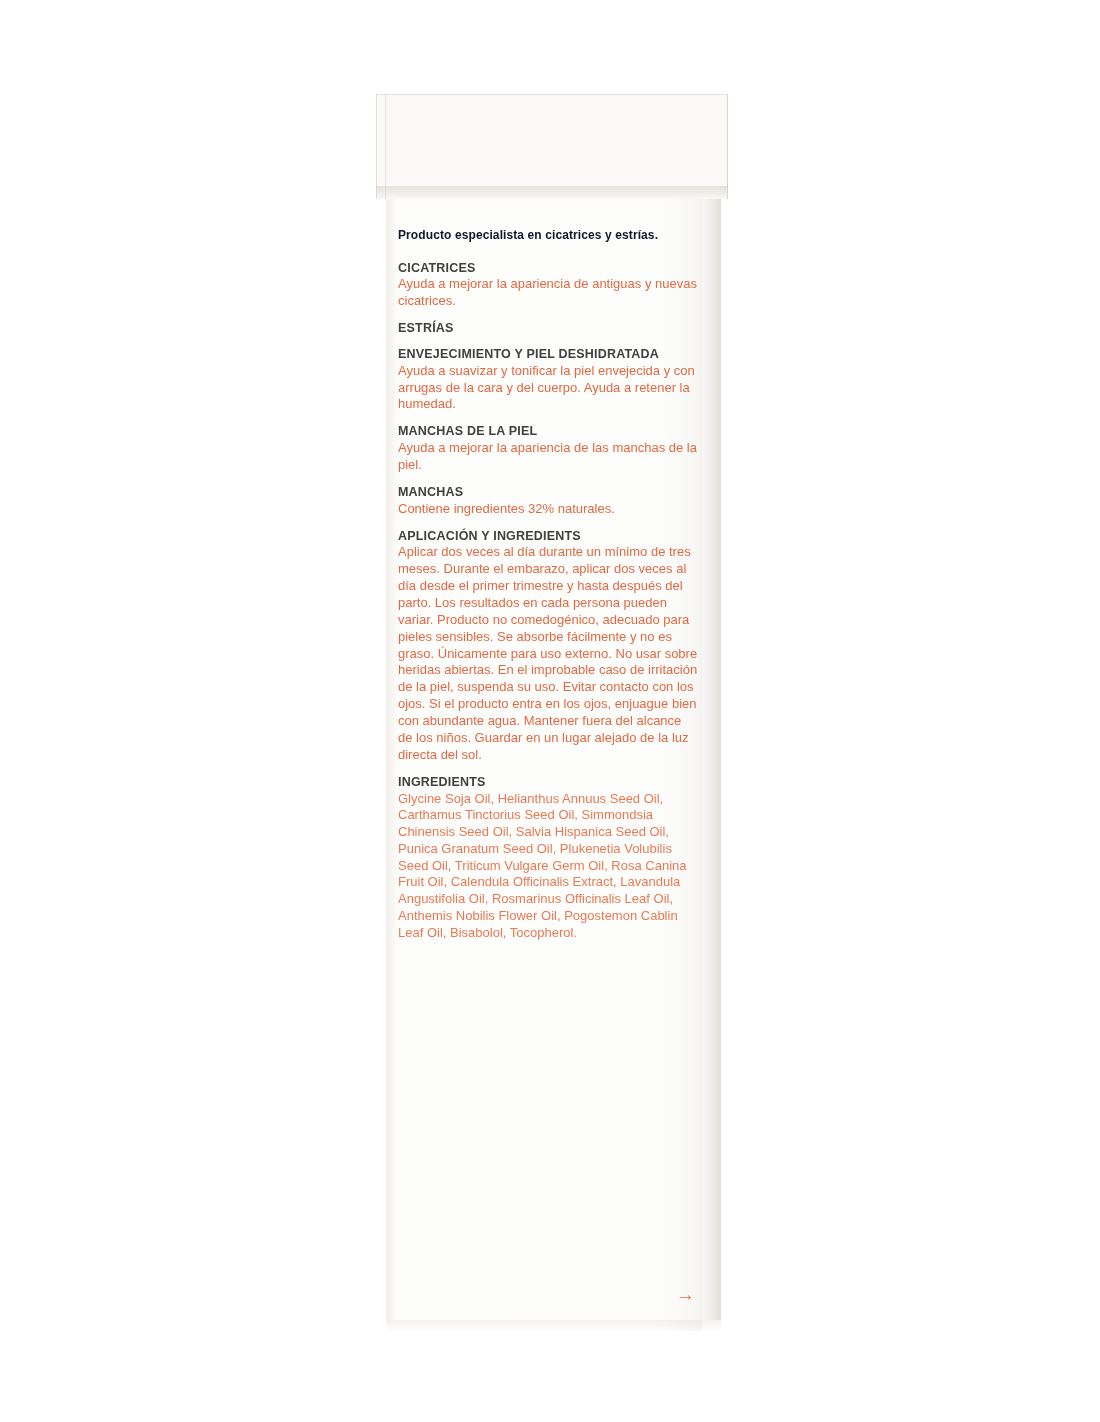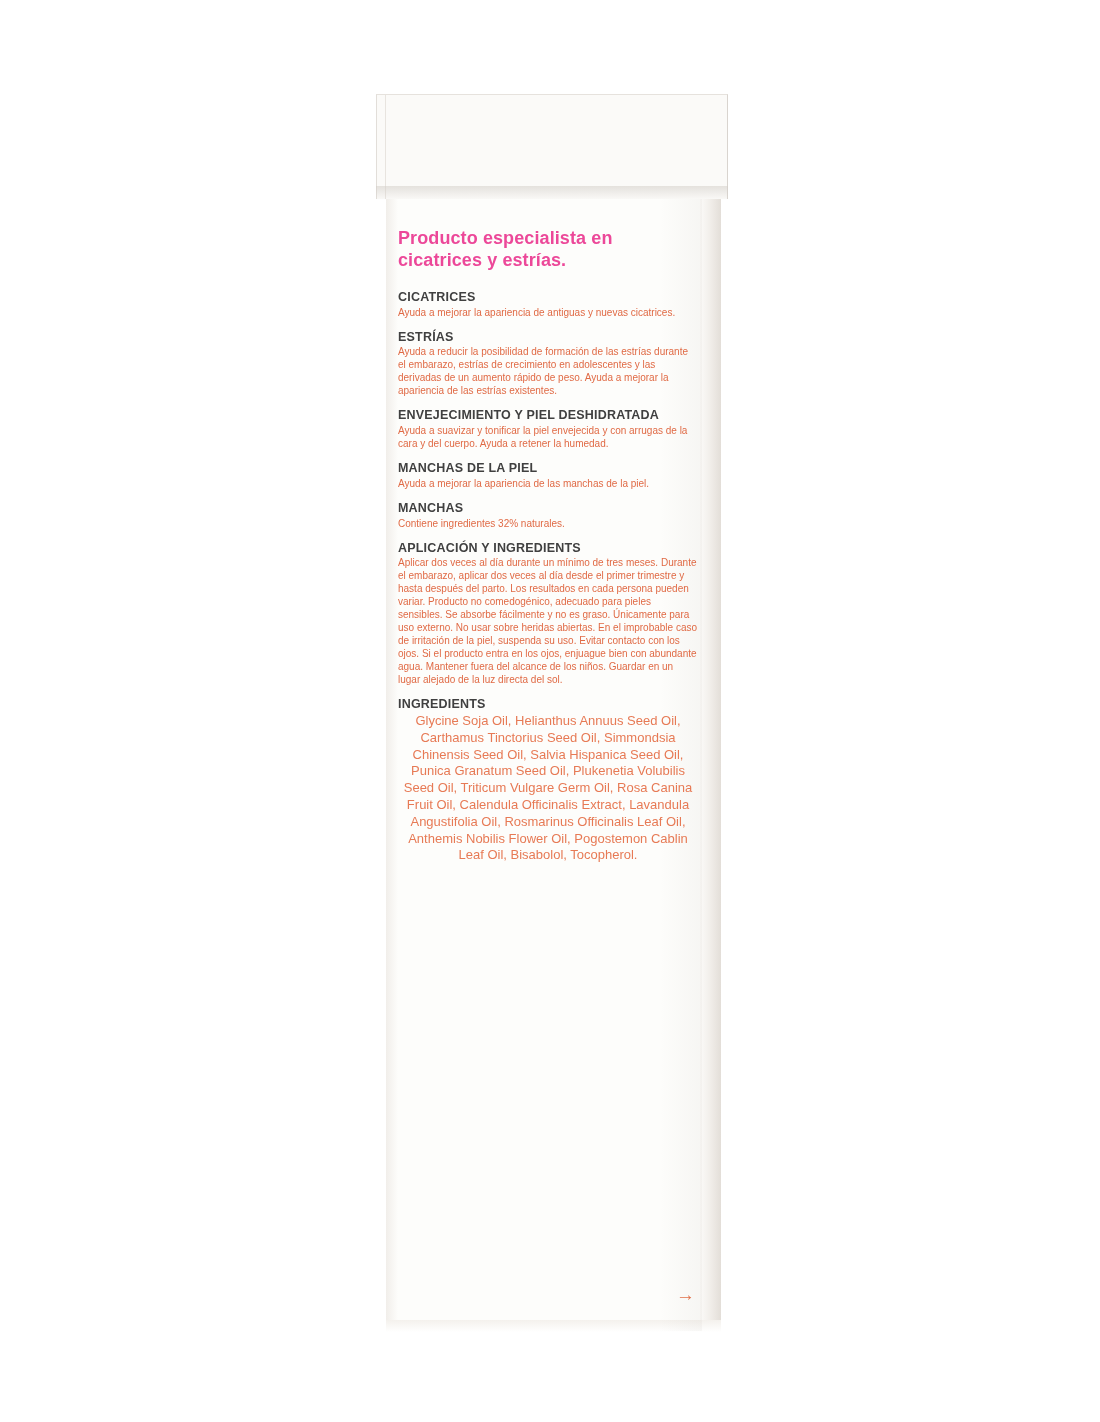--- a/index.html
+++ b/index.html
@@ -94,51 +94,50 @@
   
   .panel-text {
     position: absolute;
     left: 398px;
     top: 228px;
     width: 300px;
     color: #d4502b;
   }
 
   .headline {
-    font-size: 18px;
+    font-size: 12px;
     font-weight: bold;
     line-height: 1.22;
-    color: #ec4899;
+    color: #0f172a;
     margin: 0 0 18px 0;
     letter-spacing: 0.1px;
   }
 
   .section {
     margin-bottom: 11px;
   }
   .section-title {
     font-size: 12.5px;
     font-weight: bold;
     color: #404040;
     line-height: 1.18;
     margin: 0 0 1px 0;
     letter-spacing: 0.2px;
   }
   .section-body {
-    font-size: 10px;
+    font-size: 13px;
     font-weight: normal;
     color: #e06a45;
     line-height: 1.30;
     margin: 0;
   }
   .section-body.ingredients {
     font-size: 13px;
     line-height: 1.29;
     color: #e77a55;
-    text-align: center;
   }
 
   .arrow {
     position: absolute;
     left: 676px;
     top: 1285px;
     font-size: 19px;
     color: #e0714a;
     line-height: 1;
   }
@@ -171,21 +170,20 @@
 
     <p class="headline">Producto especialista en cicatrices y estrías.</p>
 
     <div class="section">
       <p class="section-title">CICATRICES</p>
       <p class="section-body">Ayuda a mejorar la apariencia de antiguas y nuevas cicatrices.</p>
     </div>
 
     <div class="section">
       <p class="section-title">ESTRÍAS</p>
-      <p class="section-body">Ayuda a reducir la posibilidad de formación de las estrías durante el embarazo, estrías de crecimiento en adolescentes y las derivadas de un aumento rápido de peso. Ayuda a mejorar la apariencia de las estrías existentes.</p>
     </div>
 
     <div class="section">
       <p class="section-title">ENVEJECIMIENTO Y PIEL DESHIDRATADA</p>
       <p class="section-body">Ayuda a suavizar y tonificar la piel envejecida y con arrugas de la cara y del cuerpo. Ayuda a retener la humedad.</p>
     </div>
 
     <div class="section">
       <p class="section-title">MANCHAS DE LA PIEL</p>
       <p class="section-body">Ayuda a mejorar la apariencia de las manchas de la piel.</p>

